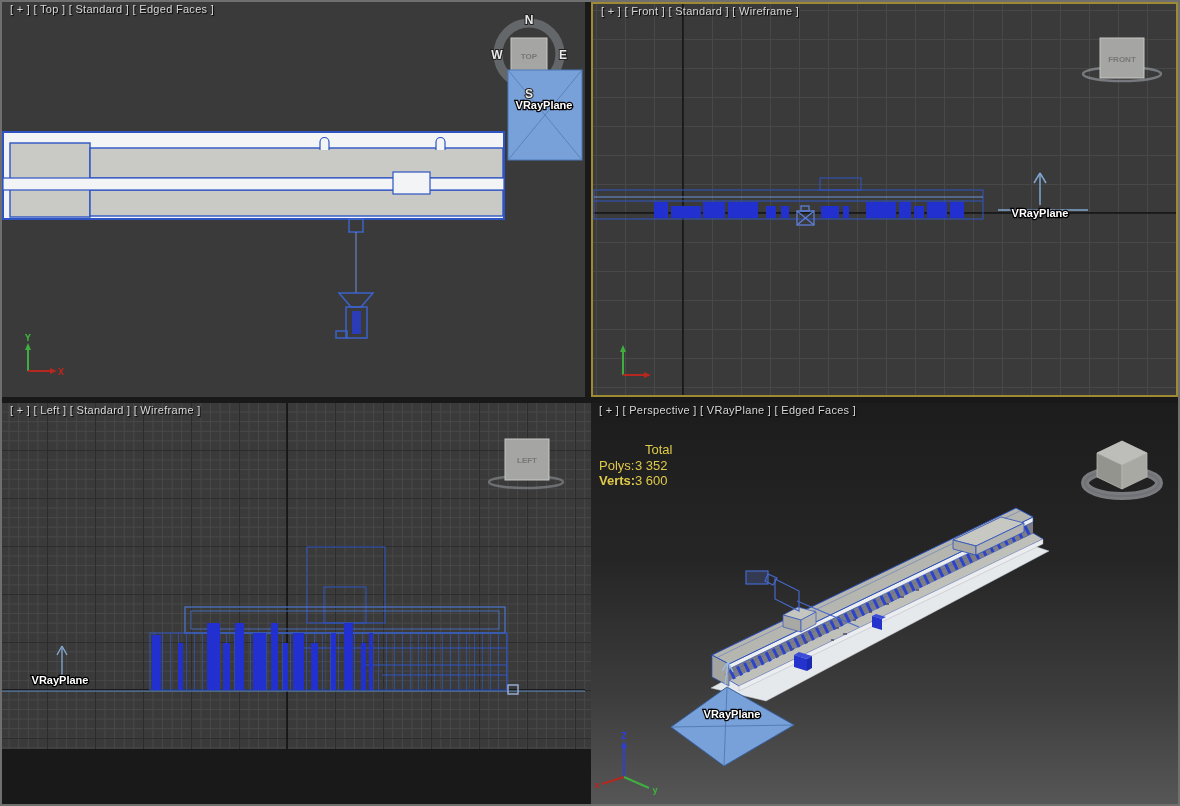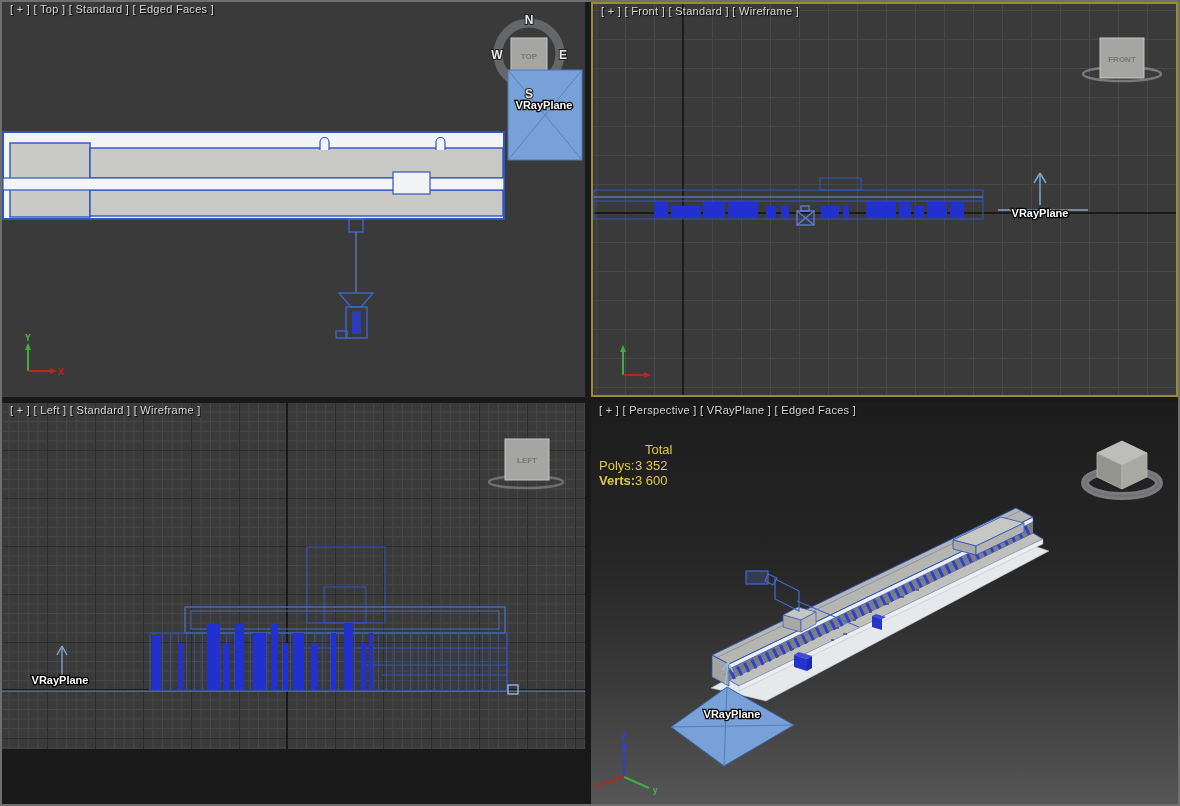--- a/index.html
+++ b/index.html
@@ -12,21 +12,21 @@
             border:2px solid var(--active_border,#9d8a33);
             background-image:linear-gradient(var(--grid_line,#474747) 1px,transparent 1px),
                              linear-gradient(90deg,var(--grid_line,#474747) 1px,transparent 1px);
             background-size:29px 29px;background-position:3px 6px;}
   #vp-left{left:0;top:401px;width:583px;height:346px;
             background-image:linear-gradient(var(--grid_major,#2d2d2d) 1px,transparent 1px),
                              linear-gradient(90deg,var(--grid_major,#2d2d2d) 1px,transparent 1px),
                              linear-gradient(var(--grid_line,#454545) 1px,transparent 1px),
                              linear-gradient(90deg,var(--grid_line,#454545) 1px,transparent 1px);
             background-size:48px 48px,48px 48px,9.6px 9.6px,9.6px 9.6px;
-            background-position:-3px -1px;}
+            background-position:-3px -1px;padding-left:19px;}
   #vp-persp{left:589px;top:401px;width:587px;height:401px;
             background:linear-gradient(180deg,#1c1c1c 0%,#262626 40%,#3c3c3c 72%,#565656 100%);}
   .vp svg{position:absolute;left:0;top:0;}
   .vplabel{position:absolute;left:8px;top:1px;font-size:11px;letter-spacing:.3px;
            color:var(--label_text,#d6d6d6);text-shadow:1px 1px 1px #000;white-space:nowrap;z-index:5;cursor:default;}
   
   .w{stroke:var(--wire_blue,#2e54c4);fill:none;stroke-width:1;}
   .wl{stroke:#6b93d8;fill:none;stroke-width:1;}
   .wf{fill:var(--wire_fill,#2130cf);stroke:none;}
   .white{fill:var(--model_white,#f2f4f6);stroke:var(--wire_blue,#2e54c4);stroke-width:2;}

